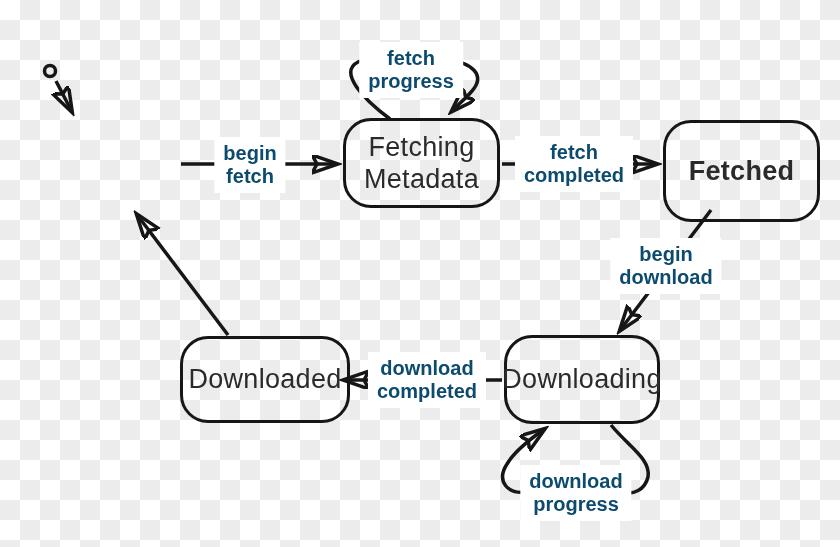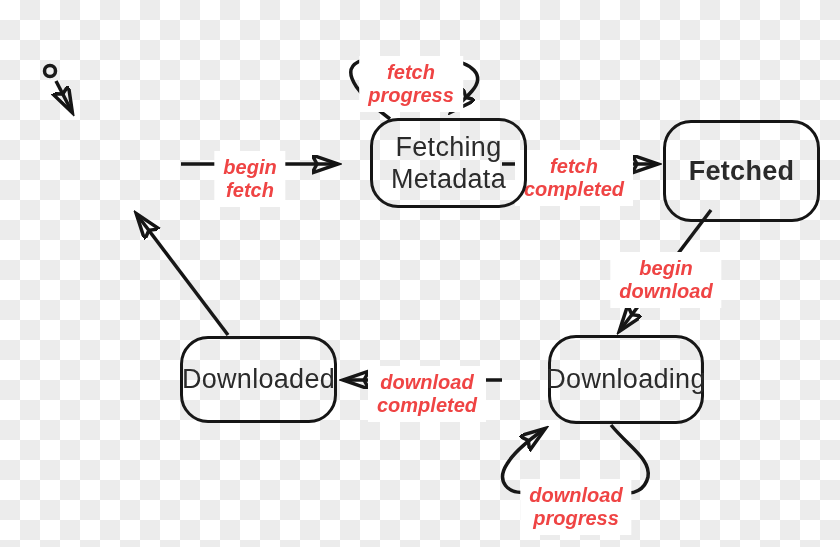--- a/index.html
+++ b/index.html
@@ -20,22 +20,22 @@
     position: absolute; box-sizing: border-box;
     border: 3.5px solid #161616; border-radius: 28px;
     display: flex; align-items: center; justify-content: center;
     font-size: 27px; line-height: 1.2; color: #2b2b2b;
     text-align: center; white-space: pre-line; letter-spacing: 0.3px;
     background: transparent;
   }
   .tlabel {
     position: absolute; transform: translate(-50%, -50%);
     background: #ffffff; padding: 5px 9px;
-    font-style: italic; font-weight: 600; font-size: 20px; line-height: 1.15;
-    color: #ef4444; text-align: center; white-space: pre-line; margin-top: 14px;
+    font-weight: 600; font-size: 20px; line-height: 1.15;
+    color: #0c4a6e; text-align: center; white-space: pre-line;
   }
 </style>
 </head>
 <body>
 
 <div class="stage">
 
   <svg class="wires" viewBox="0 0 840 547">
     <defs>
       <marker id="arrow" markerUnits="userSpaceOnUse" markerWidth="30" markerHeight="22" refX="23" refY="9" orient="auto">
@@ -69,19 +69,19 @@
 progress</div>
   <div class="tlabel" style="left:574px; top:164px;">fetch
 completed</div>
   <div class="tlabel" style="left:666px; top:266px;">begin
 download</div>
   <div class="tlabel" style="left:427px; top:380px;">download
 completed</div>
   <div class="tlabel" style="left:576px; top:493px;">download
 progress</div>
 
-  <div class="state" style="left:343px; top:118px; width:157px; height:90px;margin-left:27px;">Fetching
+  <div class="state" style="left:343px; top:118px; width:157px; height:90px;">Fetching
 Metadata</div>
   <div class="state" style="left:663px; top:120px; width:157px; height:102px;font-weight:bold;">Fetched</div>
-  <div class="state" style="left:504px; top:335px; width:156px; height:89px;margin-left:44px;">Downloading</div>
-  <div class="state" style="left:180px; top:336px; width:157px; height:87px;">Downloaded</div>
+  <div class="state" style="left:504px; top:335px; width:156px; height:89px;">Downloading</div>
+  <div class="state" style="left:180px; top:336px; width:170px; height:87px;">Downloaded</div>
 
 </div>
 
 </body></html>

